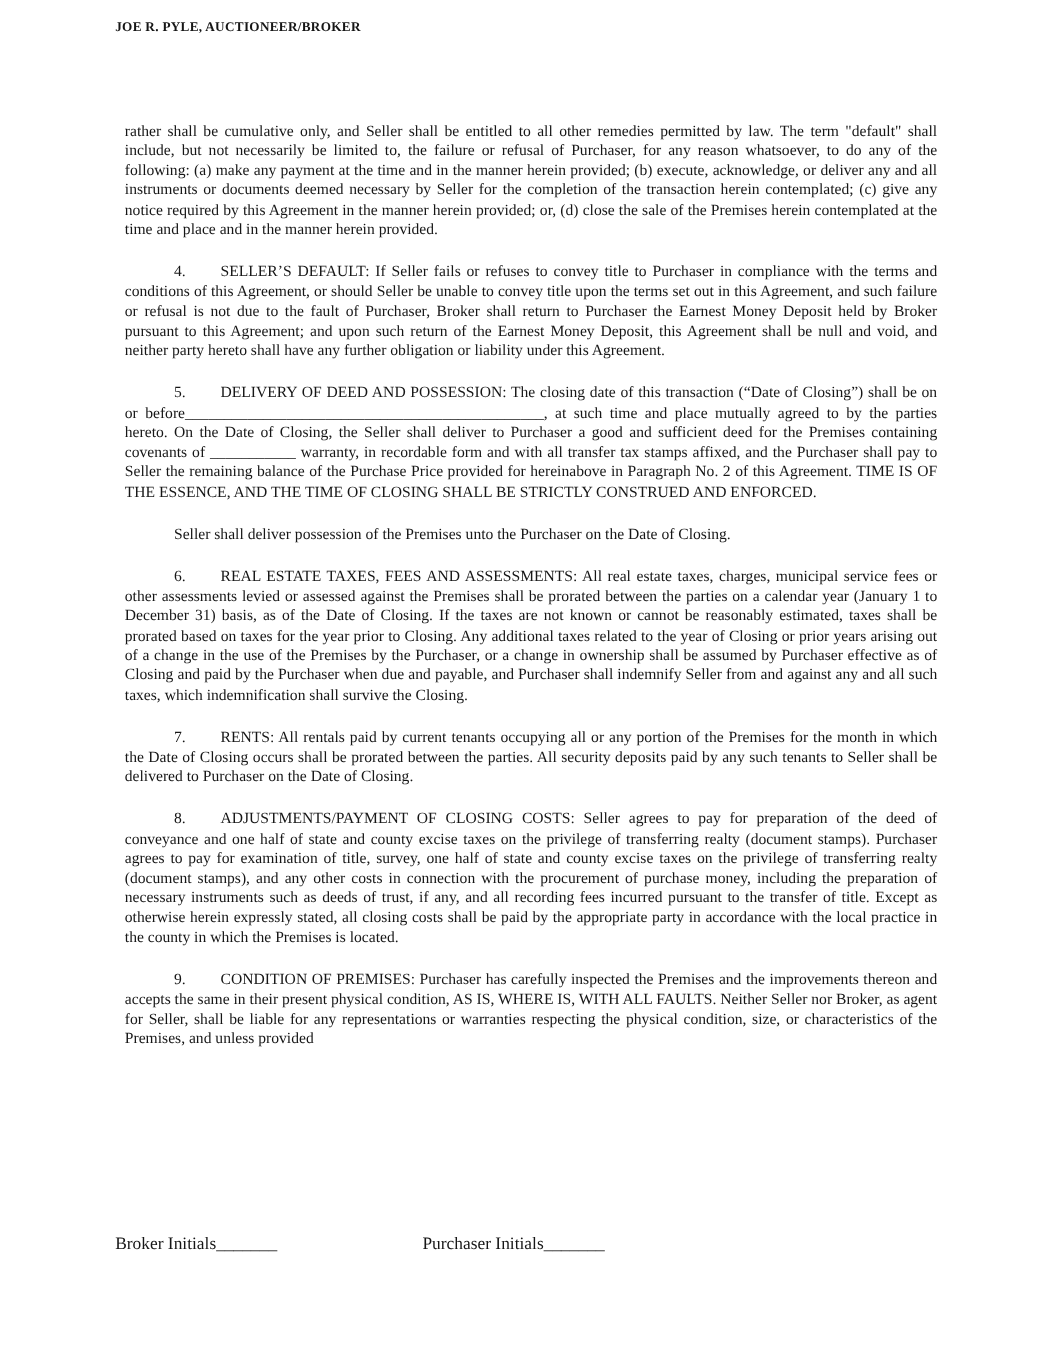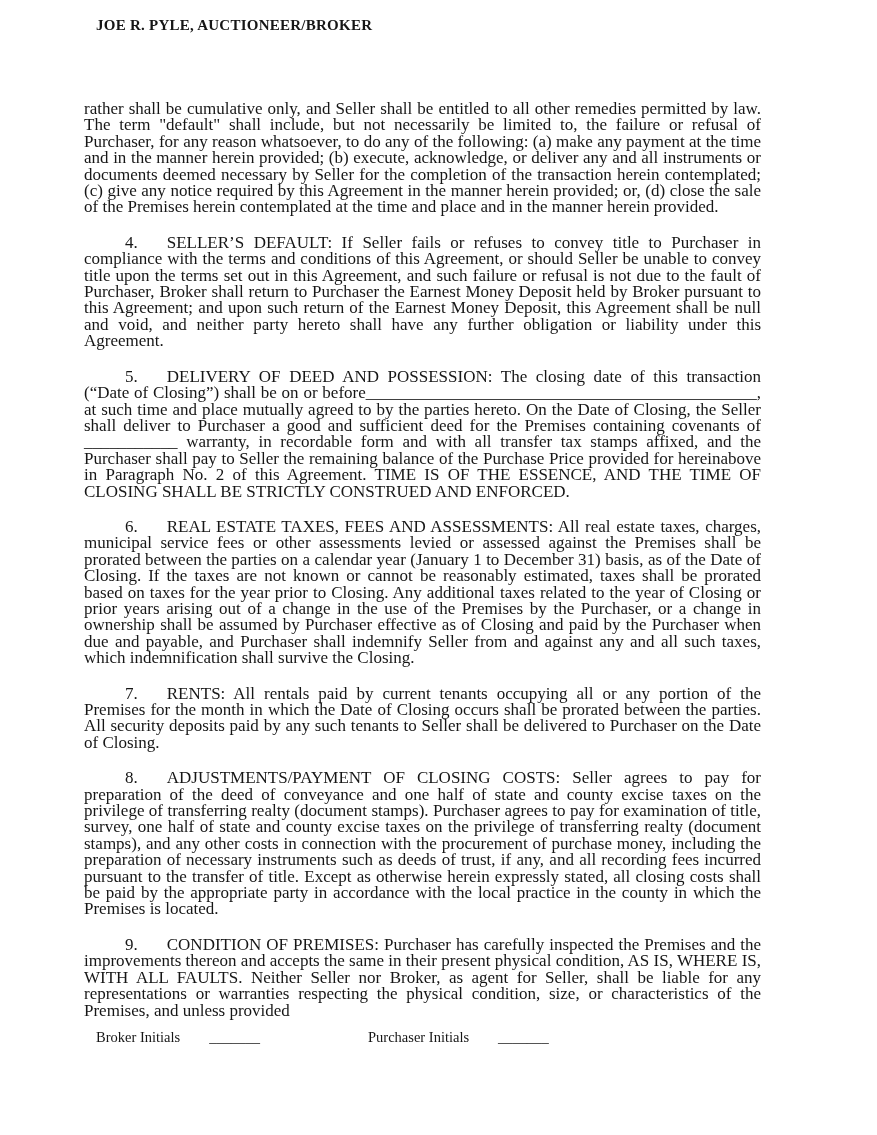--- a/index.html
+++ b/index.html
@@ -9,66 +9,67 @@
     height: 1135px;
     background: #ffffff;
     color: #161616;
     font-family: "Liberation Serif", "DejaVu Serif", serif;
     overflow: hidden;
   }
   .doc-header {
     position: absolute;
     left: 96px;
     top: 17px;
-    font-size: 15px;
+    font-size: 11px;
     font-weight: bold;
     letter-spacing: 0.25px;
     white-space: nowrap;
   }
   .content {
     position: absolute;
-    left: 84px;
+    left: 104px;
     top: 101px;
     width: 677px;
-    font-size: 17px;
+    font-size: 13px;
     line-height: 16.4px;
   }
   .content p {
     margin: 0 0 19px 0;
     text-align: justify;
   }
   .para-indent { text-indent: 41px; }
   .sec-num { }
   .sec-tab { display: inline-block; width: 29px; }
   .sec-heading { }
   .footer-item {
     position: absolute;
     top: 1029px;
     font-size: 14.5px;
     white-space: nowrap;
   }
   .footer-seller { left: 96px; }
-  .footer-purchaser { left: 368px; }
-  .blank { letter-spacing: 0; margin-left: 29px; }
+  .footer-purchaser { left: 352px; }
+  .blank { letter-spacing: 0; }
 </style>
 </head>
 <body>
 
 <div class="page">
 
   <div class="doc-header">JOE R. PYLE, AUCTIONEER/BROKER</div>
 
   <div class="content">
 
     <p>rather shall be cumulative only, and Seller shall be entitled to all other remedies permitted by law. The term "default" shall include, but not necessarily be limited to, the failure or refusal of Purchaser, for any reason whatsoever, to do any of the following: (a) make any payment at the time and in the manner herein provided; (b) execute, acknowledge, or deliver any and all instruments or documents deemed necessary by Seller for the completion of the transaction herein contemplated; (c) give any notice required by this Agreement in the manner herein provided; or, (d) close the sale of the Premises herein contemplated at the time and place and in the manner herein provided.</p>
 
     <p class="para-indent"><span class="sec-num">4.</span><span class="sec-tab"></span><span class="sec-heading">SELLER’S DEFAULT</span><span>:  If Seller fails or refuses to convey title to Purchaser in compliance with the terms and conditions of this Agreement, or should Seller be unable to convey title upon the terms set out in this Agreement, and such failure or refusal is not due to the fault of Purchaser, Broker shall return to Purchaser the Earnest Money Deposit held by Broker pursuant to this Agreement; and upon such return of the Earnest Money Deposit, this Agreement shall be null and void, and neither party hereto shall have any further obligation or liability under this Agreement.</span></p>
 
     <p class="para-indent"><span class="sec-num">5.</span><span class="sec-tab"></span><span class="sec-heading">DELIVERY OF DEED AND POSSESSION</span><span>: The closing date of this transaction (“Date of Closing”) shall be on or before______________________________________________, at such time and place mutually agreed to by the parties hereto. On the Date of Closing, the Seller shall deliver to Purchaser a good and sufficient deed for the Premises containing covenants of ___________ warranty, in recordable form and with all transfer tax stamps affixed, and the Purchaser shall pay to Seller the remaining balance of the Purchase Price provided for hereinabove in Paragraph No. 2 of this Agreement. TIME IS OF THE ESSENCE, AND THE TIME OF CLOSING SHALL BE STRICTLY CONSTRUED AND ENFORCED.</span></p>
 
+    <p class="para-indent">Seller shall deliver possession of the Premises unto the Purchaser on the Date of Closing.</p>
 
     <p class="para-indent"><span class="sec-num">6.</span><span class="sec-tab"></span><span class="sec-heading">REAL ESTATE TAXES, FEES AND ASSESSMENTS</span><span>: All real estate taxes, charges, municipal service fees or other assessments levied or assessed against the Premises shall be prorated between the parties on a calendar year (January 1 to December 31) basis, as of the Date of Closing. If the taxes are not known or cannot be reasonably estimated, taxes shall be prorated based on taxes for the year prior to Closing. Any additional taxes related to the year of Closing or prior years arising out of a change in the use of the Premises by the Purchaser, or a change in ownership shall be assumed by Purchaser effective as of Closing and paid by the Purchaser when due and payable, and Purchaser shall indemnify Seller from and against any and all such taxes, which indemnification shall survive the Closing.</span></p>
 
     <p class="para-indent"><span class="sec-num">7.</span><span class="sec-tab"></span><span class="sec-heading">RENTS</span><span>: All rentals paid by current tenants occupying all or any portion of the Premises for the month in which the Date of Closing occurs shall be prorated between the parties. All security deposits paid by any such tenants to Seller shall be delivered to Purchaser on the Date of Closing.</span></p>
 
     <p class="para-indent"><span class="sec-num">8.</span><span class="sec-tab"></span><span class="sec-heading">ADJUSTMENTS/PAYMENT OF CLOSING COSTS</span><span>:  Seller agrees to pay for preparation of the deed of conveyance and one half of state and county excise taxes on the privilege of transferring realty (document stamps). Purchaser agrees to pay for examination of title, survey, one half of state and county excise taxes on the privilege of transferring realty (document stamps), and any other costs in connection with the procurement of purchase money, including the preparation of necessary instruments such as deeds of trust, if any, and all recording fees incurred pursuant to the transfer of title. Except as otherwise herein expressly stated, all closing costs shall be paid by the appropriate party in accordance with the local practice in the county in which the Premises is located.</span></p>
 
     <p class="para-indent"><span class="sec-num">9.</span><span class="sec-tab"></span><span class="sec-heading">CONDITION OF PREMISES</span><span>: Purchaser has carefully inspected the Premises and the improvements thereon and accepts the same in their present physical condition, AS IS, WHERE IS, WITH ALL FAULTS. Neither Seller nor Broker, as agent for Seller, shall be liable for any representations or warranties respecting the physical condition, size, or characteristics of the Premises, and unless provided</span></p>
 
   </div>

